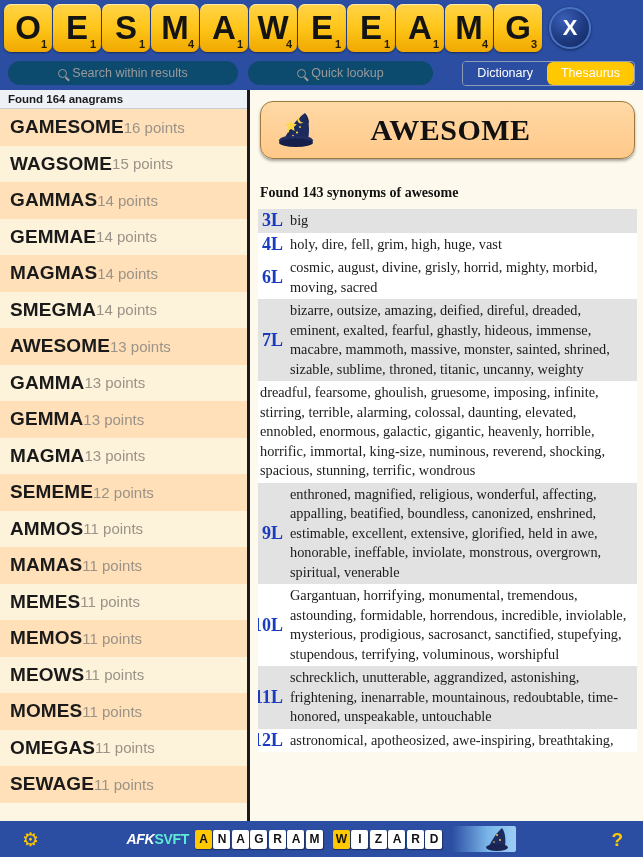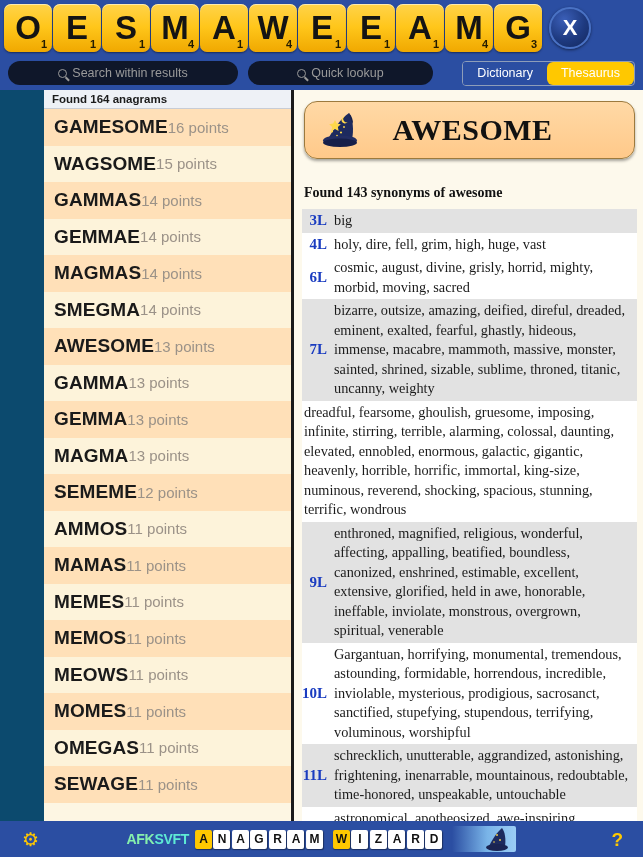--- a/index.html
+++ b/index.html
@@ -64,21 +64,21 @@
   
   .searchbar {
     height: 34px;
     background: #2b4ea2;
     display: flex; align-items: center;
     padding: 0 8px; gap: 10px;
     flex: 0 0 auto;
   }
   .field {
     height: 24px; border-radius: 12px;
-    background: #0f172a;
+    background: #0c4a6e;
     display: flex; align-items: center; justify-content: center;
     gap: 5px;
     color: #9a9a9a; font-size: 12.5px;
     cursor: text;
   }
   .field.f1 { width: 230px; }
   .field.f2 { width: 185px; }
   .mag {
     width: 9px; height: 9px; border: 1.6px solid #9a9a9a; border-radius: 50%;
     position: relative; flex: 0 0 auto;
@@ -95,21 +95,21 @@
     cursor: pointer;
   }
   .seg {
     padding: 0 14px; display: flex; align-items: center;
     font-size: 12.5px; color: #ffffff;
   }
   .seg.off { background: #2b4ea2; text-align: center; }
   .seg.on  { background: #ffc800; color:#ffffff;border-radius:6px; }
 
   
-  .main { flex: 1 1 auto; display: flex; min-height: 0; background: #0c4a6e; padding-left: 44px; }
+  .main { flex: 1 1 auto; display: flex; min-height: 0; background: #5eead4; }
 
   
   .left {
     width: 250px; flex: 0 0 250px;
     background: #fdf6e3;
     border-right: 3px solid #1a1a1a;
     display: flex; flex-direction: column;
     overflow: hidden;
   }
   .found-header {
@@ -171,21 +171,21 @@
   }
   .syn-list { flex: 1 1 auto; overflow: hidden; }
   .syn-row { display: flex; align-items: stretch; }
   .syn-row.sh { background: #e2e2e2; }
   .syn-row.lt { background: #ffffff; }
   .syn-len {
     width: 30px; flex: 0 0 30px;
     display: flex; align-items: center; justify-content: flex-end;
     padding-right: 5px;
     font-family: "Liberation Serif", serif;
-    font-size: 15px; font-weight: bold; color: #1a3cc0;
+    font-size: 18px; font-weight: bold; color: #1a3cc0;
     cursor: pointer;
   }
   .syn-words {
     flex: 1 1 auto;
     font-family: "Liberation Serif", serif;
     font-size: 14.3px; color: #1b1b1b;
     line-height: 19.5px;
     padding: 2px 8px 2px 2px;
   }
 
@@ -196,21 +196,21 @@
     border-top: 1px solid #1c3madeup;
     display: flex; align-items: center;
     position: relative;
   }
   .gear { margin-left: 22px; color: #ffc800; font-size: 19px; cursor: pointer; line-height:1; }
   .brandwrap {
     position: absolute; left: 50%; transform: translateX(-50%);
     display: flex; align-items: center; gap: 6px;
   }
   .afk { font-size: 14px; font-weight: bold; letter-spacing: -.3px; }
-  .afk .y { color: #86efac; }
+  .afk .y { color: #ffffff; font-style: italic; }
   .afk .w { color: #5eead4; }
   .mini-tiles { display: flex; gap: 1.5px; align-items: center; }
   .mt {
     width: 17px; height: 19px; border-radius: 2px;
     background: #ffffff; color: #111;
     font-size: 12px; font-weight: bold;
     display: flex; align-items: center; justify-content: center;
     box-shadow: 0 1px 1px rgba(0,0,0,.4);
   }
   .mt.hl { background: #ffc800; }

